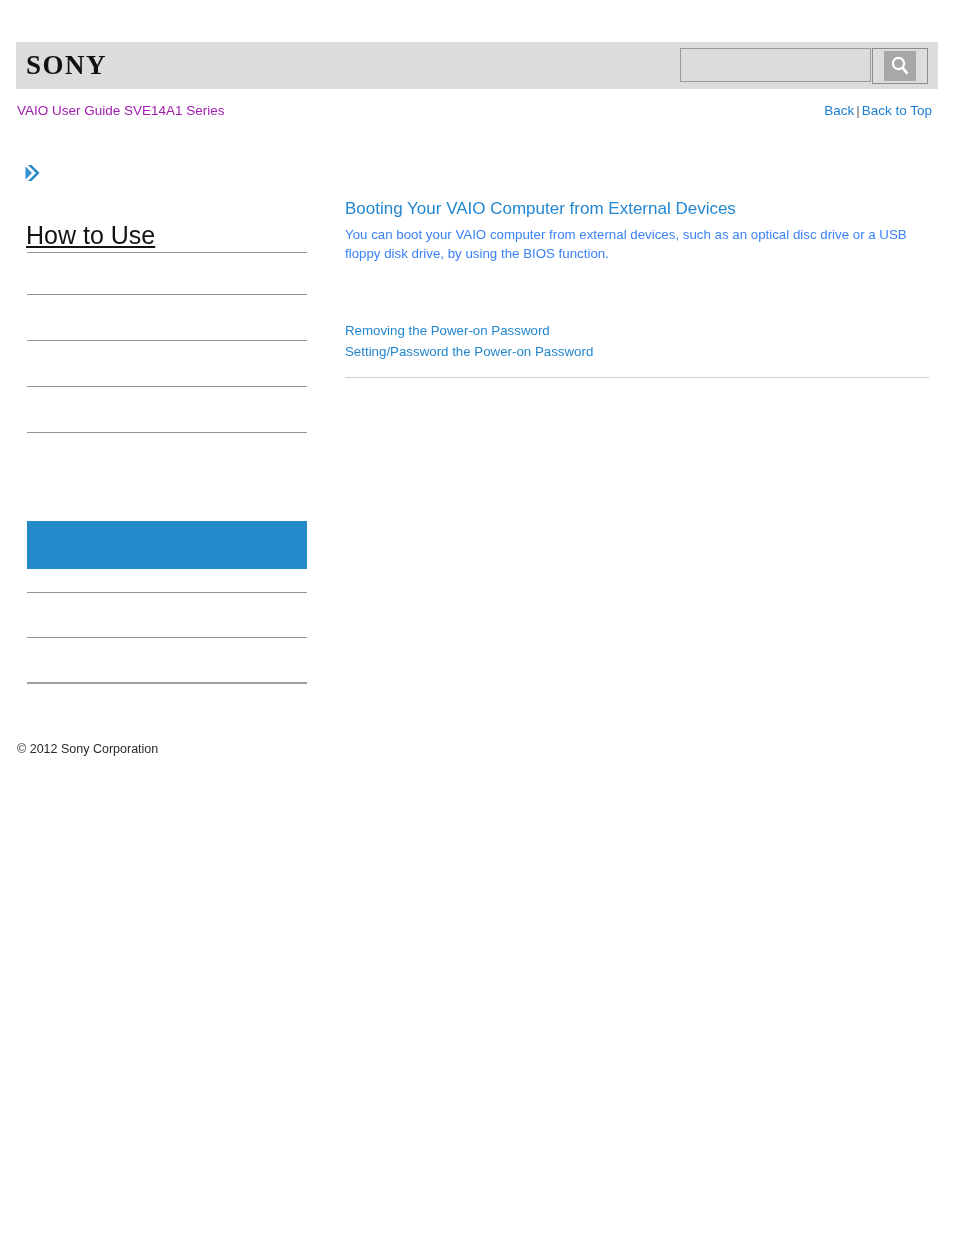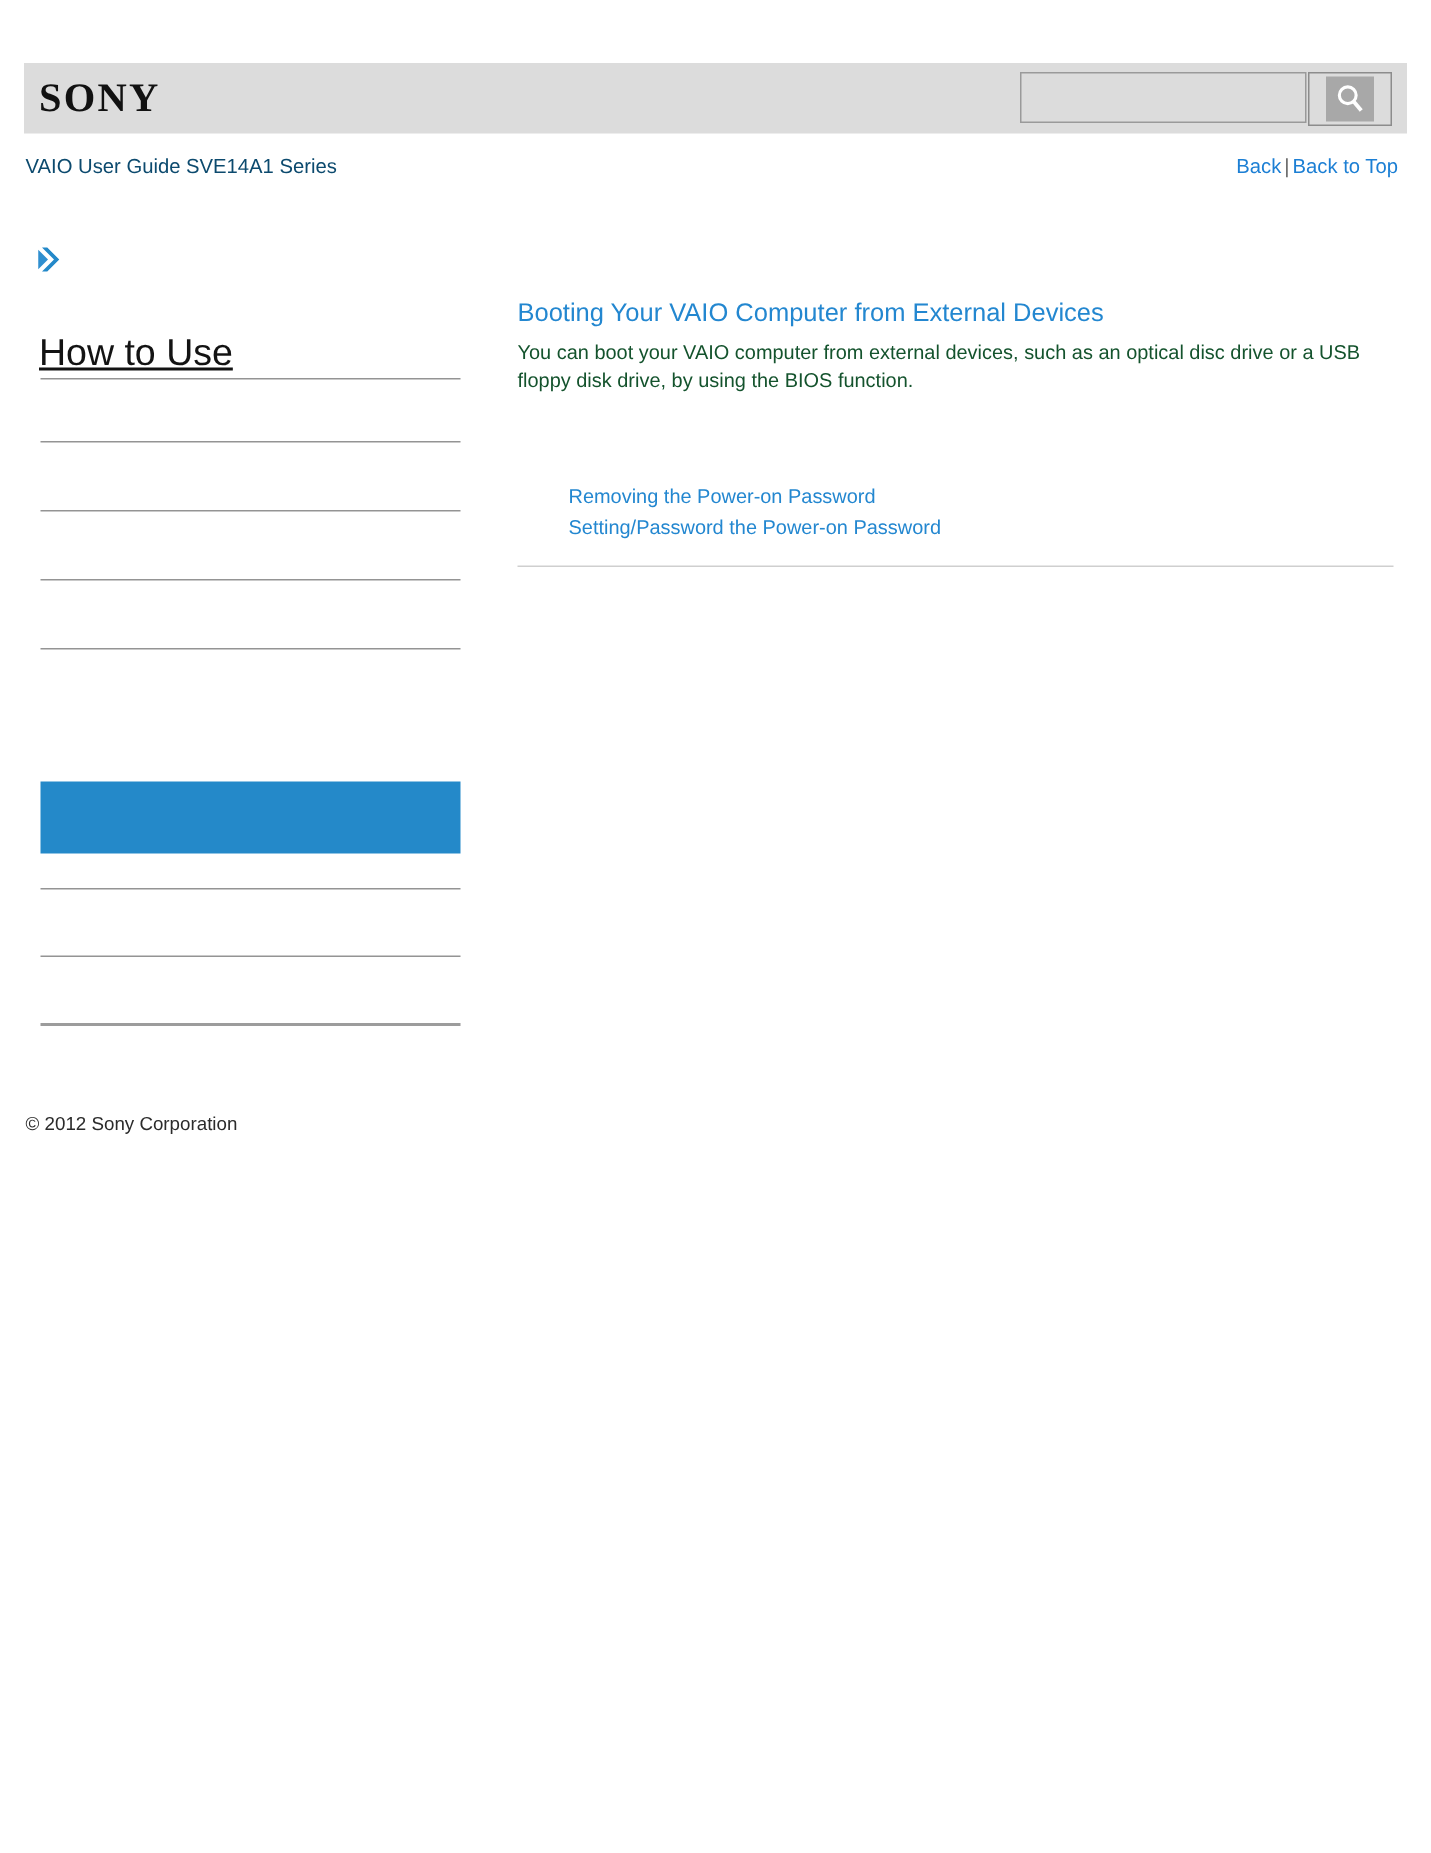--- a/index.html
+++ b/index.html
@@ -85,21 +85,21 @@
     align-items: center;
     justify-content: center;
   }
 
   
   .guide-title {
     position: absolute;
     left: 17px;
     top: 102px;
     font-size: 13.5px;
-    color: #0c4a6e;
+    color: #a21caf;
     line-height: 17px;
     white-space: nowrap;
   }
   .nav-links {
     position: absolute;
     right: 22px;
     top: 102px;
     font-size: 13.5px;
     line-height: 17px;
     white-space: nowrap;
@@ -182,36 +182,35 @@
   .content h1 {
     margin: 0;
     font-size: 17px;
     font-weight: normal;
     color: #2387d0;
     line-height: 22px;
   }
   .content p {
     margin: 6px 0 0 0;
     font-size: 13.3px;
-    color: #14532d;
+    color: #3b82f6;
     line-height: 18.5px;
   }
   .link-list {
     position: absolute;
     left: 345px;
     top: 320px;
     width: 585px;
   }
   .link-list a {
     display: block;
     font-size: 13.3px;
     color: #2387d0;
     line-height: 21px;
     text-decoration: none;
-    margin-left: 34px;
   }
   .content-rule {
     position: absolute;
     left: 345px;
     top: 377px;
     width: 584px;
     height: 1px;
     background: #cfcfcf;
   }
 

